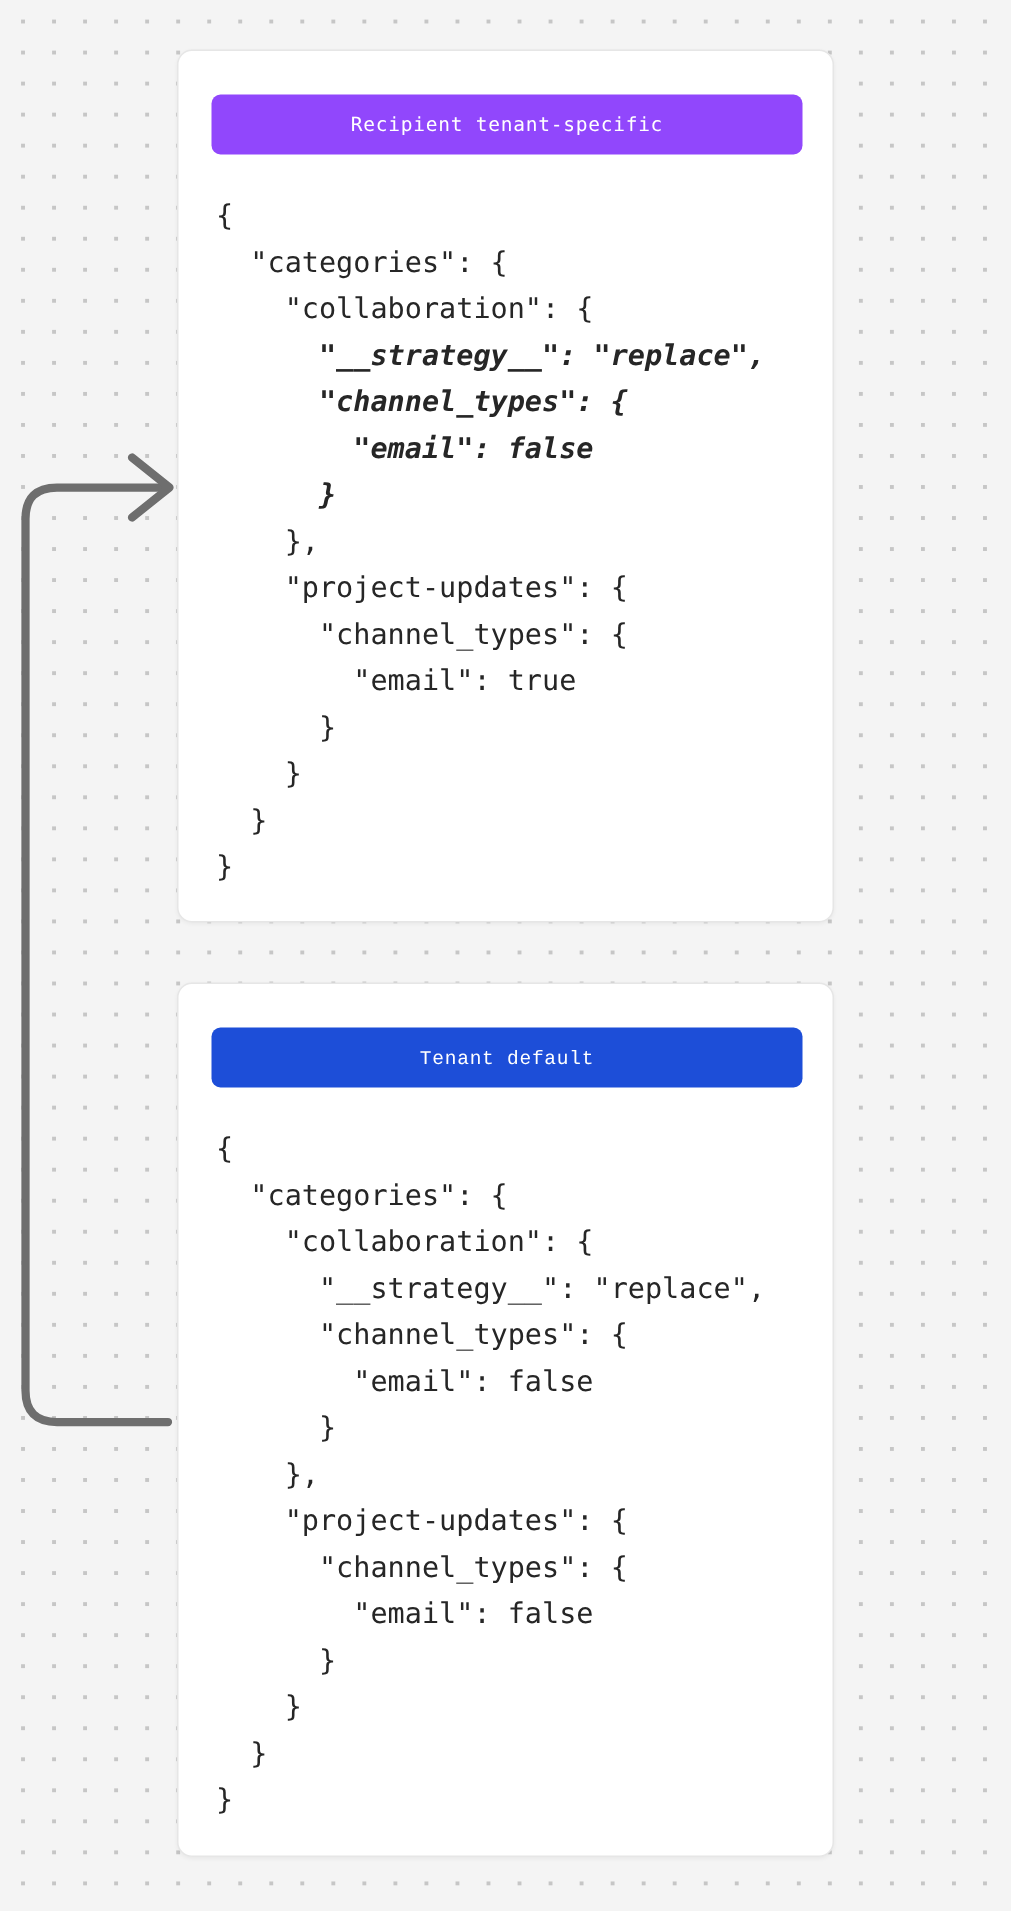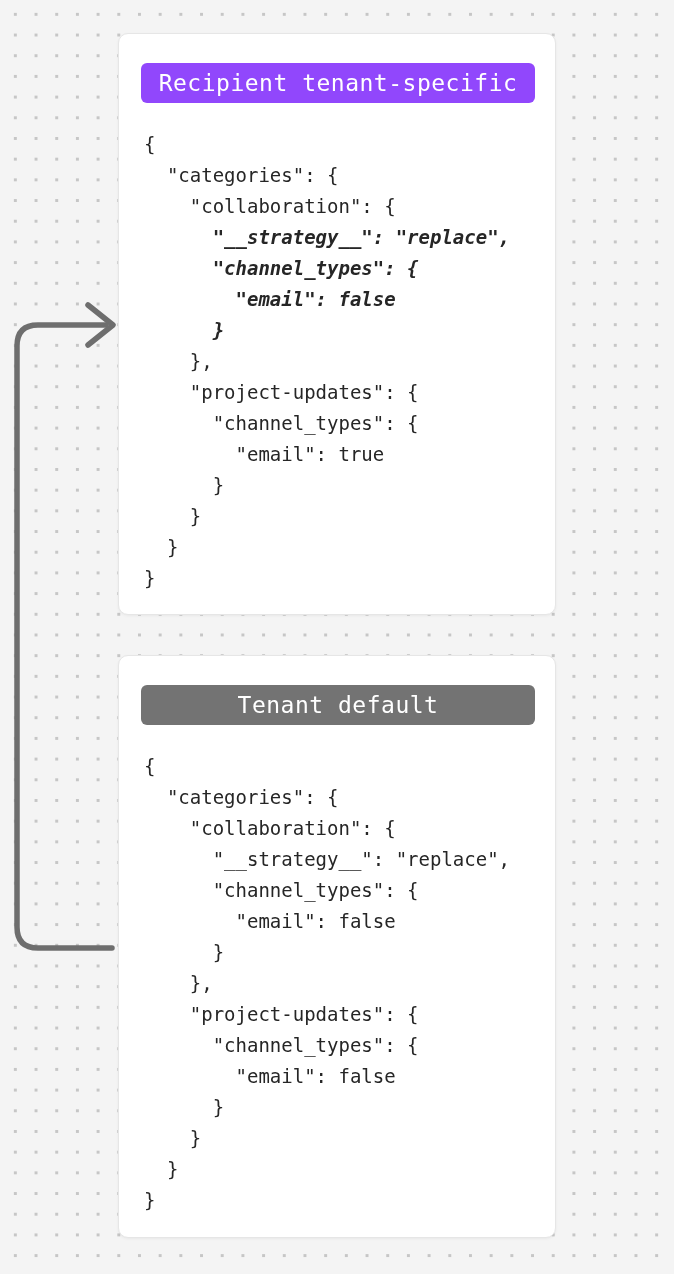--- a/index.html
+++ b/index.html
@@ -33,21 +33,21 @@
   .card.top { top: 33px;  height: 582px; }
   .card.bottom { top: 655px; height: 583px; }
   .badge {
     height: 40px;
     width: 100%;
     border-radius: 6px;
     display: flex;
     align-items: center;
     justify-content: center;
     color: #ffffff;
-    font-size: 23px;
+    font-size: 13px;
     letter-spacing: 0.5px;
   }
   .code {
     margin-top: 26px;
     padding-left: 3px;
     font-size: 19px;
     line-height: 31px;
     color: #262626;
   }
   .code .line { white-space: pre; }
@@ -81,21 +81,21 @@
     <div class="line">      "channel_types": {</div>
     <div class="line">        "email": true</div>
     <div class="line">      }</div>
     <div class="line">    }</div>
     <div class="line">  }</div>
     <div class="line">}</div>
   </div>
 </div>
 
 <div class="card bottom">
-  <div class="badge" style="background: #737373;">Tenant default</div>
+  <div class="badge" style="background: #1d4ed8; font-family: Liberation Mono, monospace;">Tenant default</div>
   <div class="code">
     <div class="line">{</div>
     <div class="line">  "categories": {</div>
     <div class="line">    "collaboration": {</div>
     <div class="line">      "__strategy__": "replace",</div>
     <div class="line">      "channel_types": {</div>
     <div class="line">        "email": false</div>
     <div class="line">      }</div>
     <div class="line">    },</div>
     <div class="line">    "project-updates": {</div>

